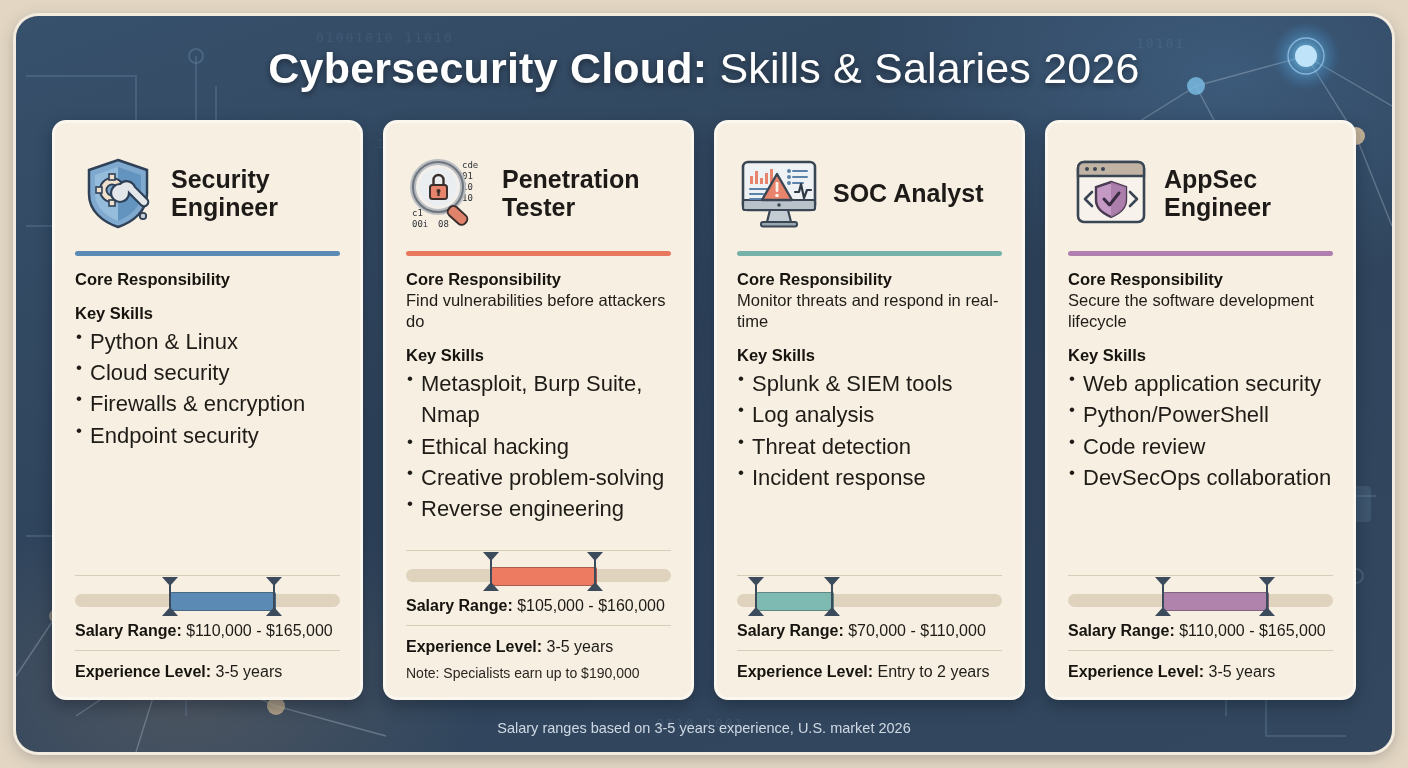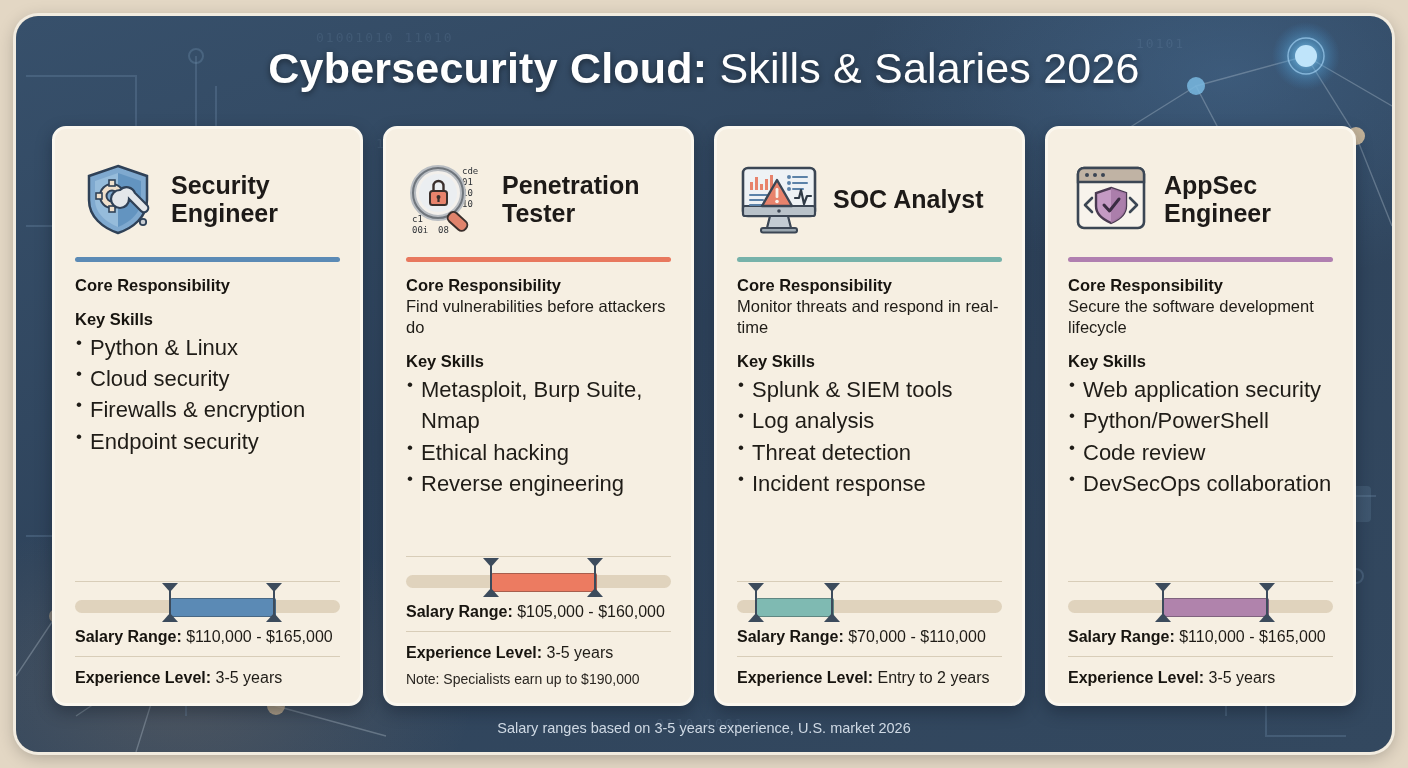--- a/index.html
+++ b/index.html
@@ -44,21 +44,21 @@
   }
   .card{
     flex:1 1 0;min-width:0;
     background:#f6efe2;
     border:3px solid #fbf7ee;
     border-radius:14px;
     box-shadow:0 6px 16px rgba(12,22,34,.38);
     padding:18px 20px 16px 20px;
     box-sizing:border-box;
     height:580px;
-    display:flex;flex-direction:column;margin-top:6px;
+    display:flex;flex-direction:column;
   }
   .card-head{display:flex;align-items:center;gap:10px;height:104px;}
   .card-icon{width:86px;height:78px;flex:0 0 86px;}
   .role-name{
     font-size:25px;font-weight:bold;color:#1d1a18;line-height:1.12;
   }
   .accent{height:5px;border-radius:3px;margin:6px 0 14px 0;}
   .sec-label{
     font-size:16.5px;font-weight:bold;color:#17140f;margin-bottom:1px;
   }
@@ -271,20 +271,21 @@
         </div>
         <div class="accent" style="background:#e8785e"></div>
 
         <div class="sec-label">Core Responsibility</div>
         <div class="sec-text">Find vulnerabilities before attackers do</div>
 
         <div class="sec-label" style="margin-top:14px">Key Skills</div>
         <ul class="skills">
           <li>Metasploit, Burp Suite, Nmap</li>
           <li>Ethical hacking</li>
+          <li>Creative problem-solving</li>
           <li>Reverse engineering</li>
         </ul>
 
         <div class="gap"></div>
         <div class="rule"></div>
         <div class="slider">
           <div class="track"></div>
           <div class="fill" style="background: rgb(236, 123, 97); left: 32.1429%; width: 39.2857%;"></div>
           <div class="cap" style="left: 32.1429%;">
               <s></s>

